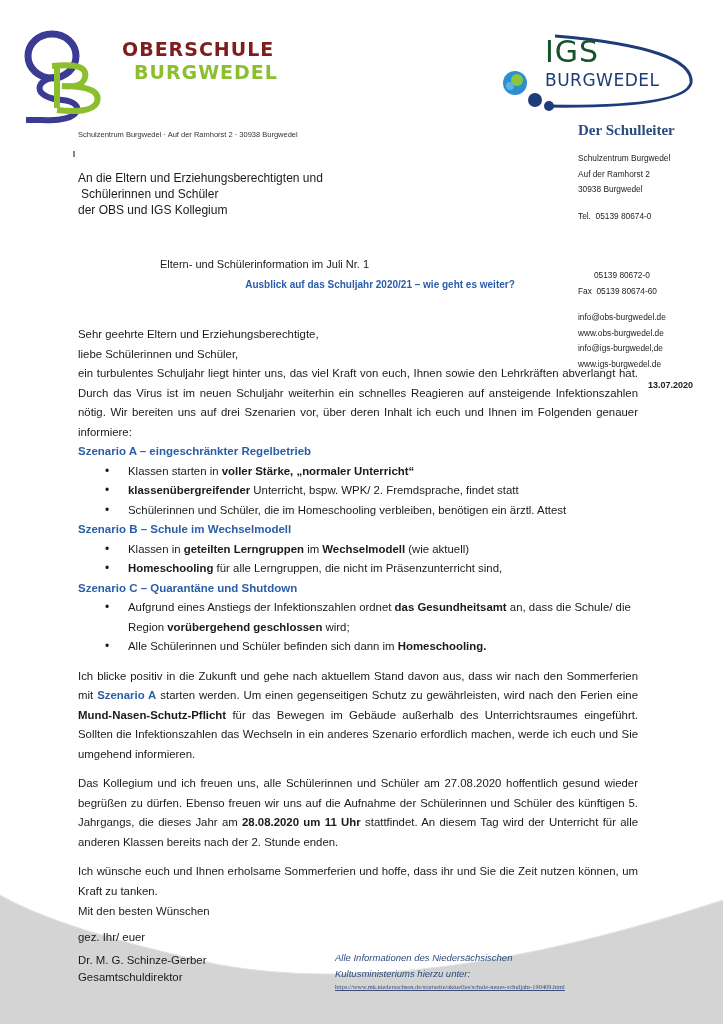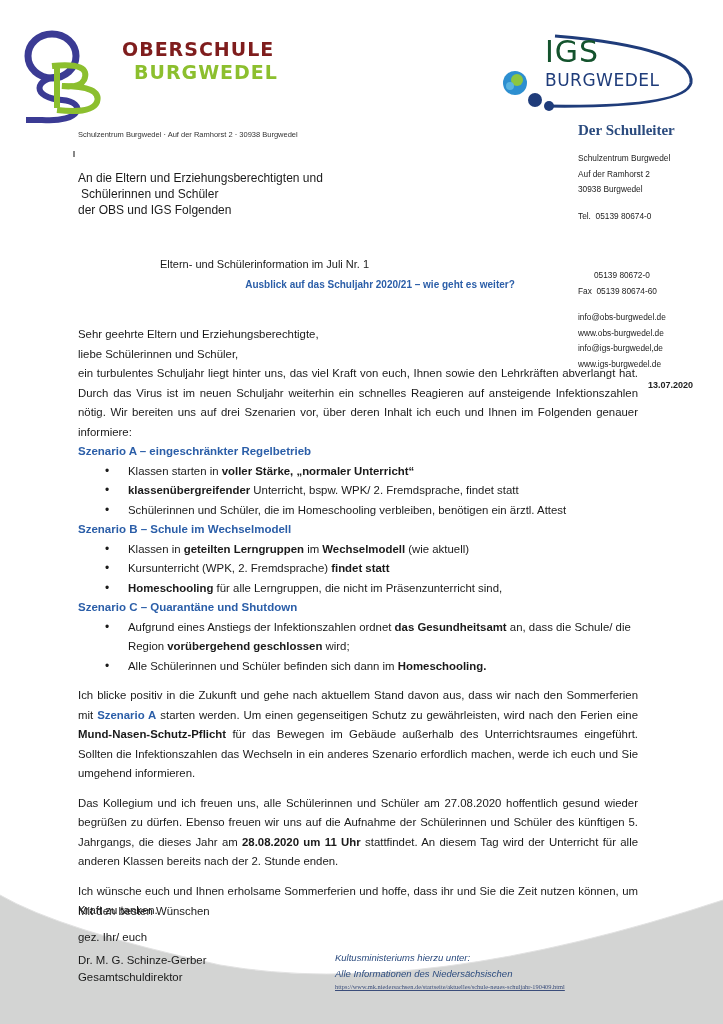--- a/index.html
+++ b/index.html
@@ -104,63 +104,62 @@
   <div class="line">info@igs-burgwedel,de</div>
   <div class="line">www.igs-burgwedel.de</div>
   <div class="date">13.07.2020</div>
 </div>
 
 <div class="cursor-mark"></div>
 
 <div class="recipient">
   <div>An die Eltern und Erziehungsberechtigten und</div>
   <div class="r2">Schülerinnen und Schüler</div>
-  <div>der OBS und IGS Folgenden</div>
+  <div>der OBS und IGS Kollegium</div>
 </div>
 
 <div class="subject subject-1">Eltern- und Schülerinformation im Juli Nr. 1</div>
 <div class="subject subject-2">Ausblick auf das Schuljahr 2020/21 – wie geht es weiter?</div>
 
 <div class="body">
   <div class="sal">Sehr geehrte Eltern und Erziehungsberechtigte,</div>
   <div class="sal">liebe Schülerinnen und Schüler,</div>
   <p>ein turbulentes Schuljahr liegt hinter uns, das viel Kraft von euch, Ihnen sowie den Lehrkräften abverlangt hat. Durch das Virus ist im neuen Schuljahr weiterhin ein schnelles Reagieren auf ansteigende Infektionszahlen nötig. Wir bereiten uns auf drei Szenarien vor, über deren Inhalt ich euch und Ihnen im Folgenden genauer informiere:</p>
 
   <div class="scen">Szenario A – eingeschränkter Regelbetrieb</div>
   <ul>
     <li><span>Klassen starten in </span><b>voller Stärke, „normaler Unterricht“</b></li>
     <li><b>klassenübergreifender</b><span> Unterricht, bspw. WPK/ 2. Fremdsprache, findet statt</span></li>
     <li><span>Schülerinnen und Schüler, die im Homeschooling verbleiben, benötigen ein ärztl. Attest</span></li>
   </ul>
 
   <div class="scen">Szenario B – Schule im Wechselmodell</div>
   <ul>
     <li><span>Klassen in </span><b>geteilten Lerngruppen</b><span> im </span><b>Wechselmodell</b><span> (wie aktuell)</span></li>
-    <li><span>Kursunterricht (WPK, 2. Fremdsprache) </span><b>findet statt</b></li>
     <li><b>Homeschooling</b><span> für alle Lerngruppen, die nicht im Präsenzunterricht sind,</span></li>
   </ul>
 
   <div class="scen">Szenario C – Quarantäne und Shutdown</div>
   <ul>
     <li><span>Aufgrund eines Anstiegs der Infektionszahlen ordnet </span><b>das Gesundheitsamt</b><span> an, dass die Schule/ die Region </span><b>vorübergehend geschlossen</b><span> wird;</span></li>
     <li><span>Alle Schülerinnen und Schüler befinden sich dann im </span><b>Homeschooling.</b></li>
   </ul>
 
   <div class="spacer"></div>
   <p><span>Ich blicke positiv in die Zukunft und gehe nach aktuellem Stand davon aus, dass wir nach den Sommerferien mit </span><b class="scen" style="font-size:11.4px">Szenario A</b><span> starten werden. Um einen gegenseitigen Schutz zu gewährleisten, wird nach den Ferien eine </span><b>Mund-Nasen-Schutz-Pflicht</b><span> für das Bewegen im Gebäude außerhalb des Unterrichtsraumes eingeführt. Sollten die Infektionszahlen das Wechseln in ein anderes Szenario erfordlich machen, werde ich euch und Sie umgehend informieren.</span></p>
   <div class="spacer"></div>
   <p><span>Das Kollegium und ich freuen uns, alle Schülerinnen und Schüler am 27.08.2020 hoffentlich gesund wieder begrüßen zu dürfen. Ebenso freuen wir uns auf die Aufnahme der Schülerinnen und Schüler des künftigen 5. Jahrgangs, die dieses Jahr am </span><b>28.08.2020 um 11 Uhr</b><span> stattfindet. An diesem Tag wird der Unterricht für alle anderen Klassen bereits nach der 2. Stunde enden.</span></p>
   <div class="spacer"></div>
   <p>Ich wünsche euch und Ihnen erholsame Sommerferien und hoffe, dass ihr und Sie die Zeit nutzen können, um Kraft zu tanken.</p>
 </div>
 
 <div class="sign">
   <div class="s1">Mit den besten Wünschen</div>
-  <div class="s2">gez. Ihr/ euch</div>
+  <div class="s2">gez. Ihr/ euer</div>
   <div class="s3">Dr. M. G. Schinze-Gerber</div>
   <div class="s4">Gesamtschuldirektor</div>
 </div>
 
 <div class="ministry">
+  <div>Alle Informationen des Niedersächsischen</div>
   <div>Kultusministeriums hierzu unter:</div>
-  <div>Alle Informationen des Niedersächsischen</div>
   <div class="url">https://www.mk.niedersachsen.de/startseite/aktuelles/schule-neues-schuljahr-190409.html</div>
 </div>
 
 </body></html>

